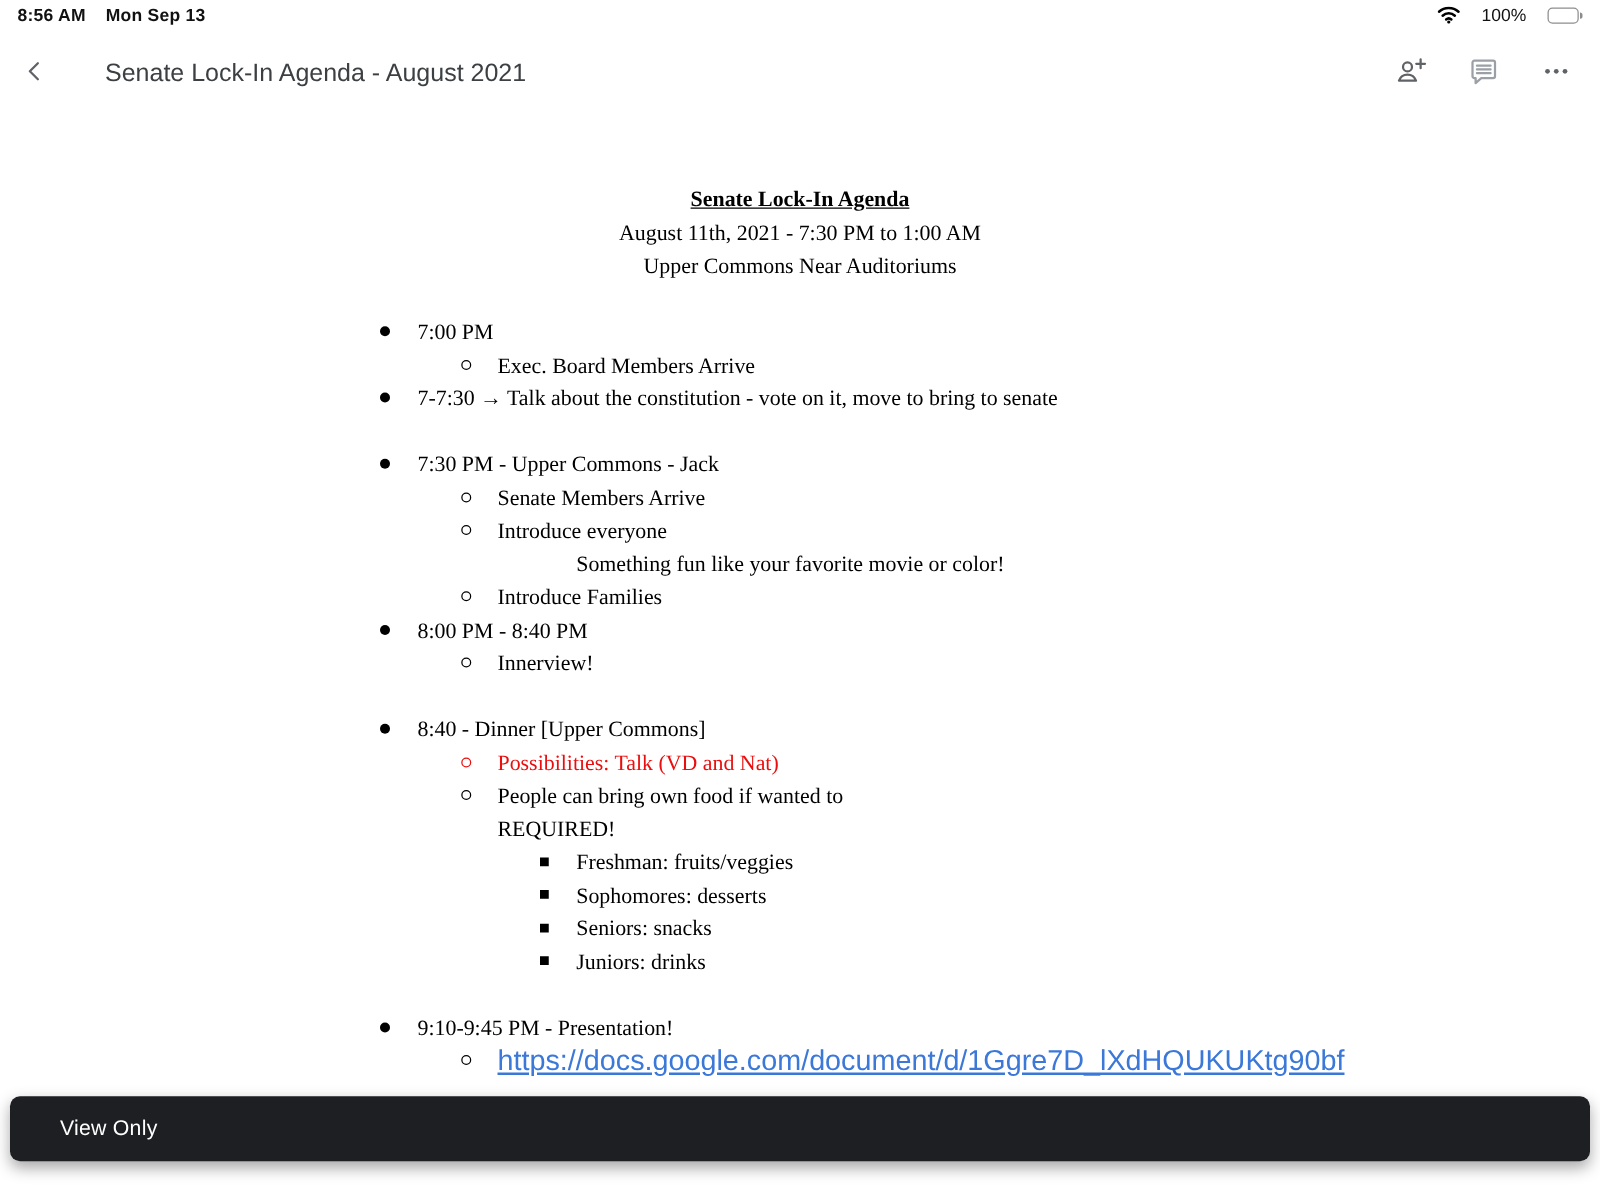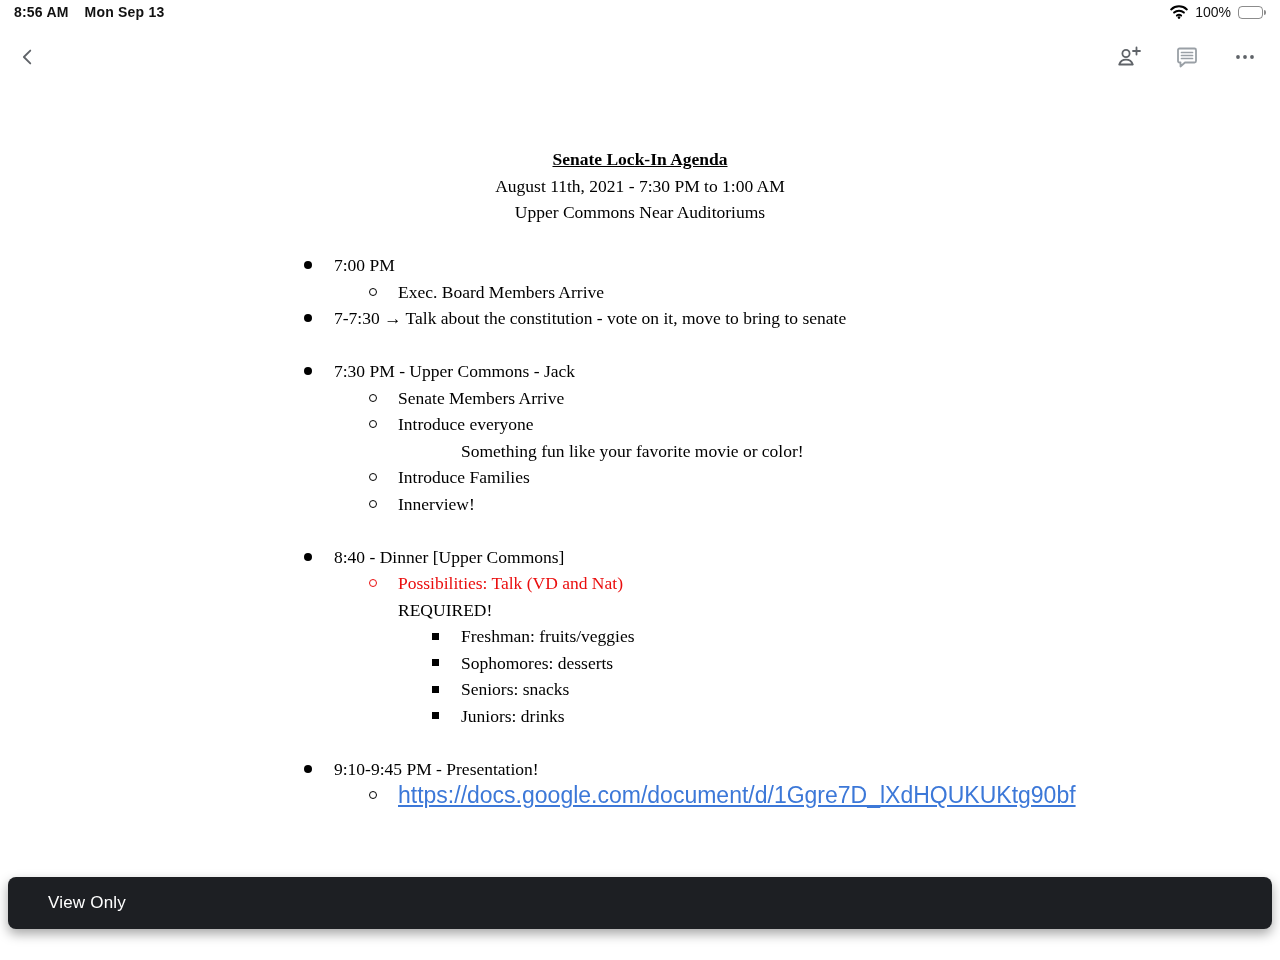--- a/index.html
+++ b/index.html
@@ -8,21 +8,21 @@
     background:#ffffff;font-family:"Liberation Sans",sans-serif;
     -webkit-font-smoothing:antialiased;
   }
   
   .statusbar{
     position:absolute;top:0;left:0;width:1280px;height:24px;
     display:flex;align-items:center;justify-content:space-between;
     padding:0 14px;box-sizing:border-box;color:#111;
   }
   .sb-left{display:flex;gap:16px;font-size:14px;font-weight:700;letter-spacing:.2px;}
-  .sb-right{display:flex;align-items:center;gap:7px;font-size:14px;font-weight:500;}
+  .sb-right{display:flex;align-items:center;gap:17px;font-size:14px;font-weight:500;}
   .wifi-icon svg{display:block;}
   .battery{display:flex;align-items:center;}
   .batt-body{width:25px;height:13px;border:1px solid rgba(0,0,0,.45);border-radius:4px;padding:1px;box-sizing:border-box;}
   .batt-fill{width:100%;height:100%;background:#000;border-radius:2px;}
   .batt-nub{width:2px;height:5px;background:rgba(0,0,0,.45);border-radius:0 2px 2px 0;margin-left:1px;}
   
   .appbar{
     position:absolute;top:34px;left:0;width:1280px;height:50px;
     display:flex;align-items:center;
   }
@@ -75,24 +75,26 @@
   <div class="doc-lines">
       <div class="line lvl1"><span class="bullet b-disc"></span><span class="txt">7:00 PM</span></div>
       <div class="line lvl2"><span class="bullet b-circle"></span><span class="txt">Exec. Board Members Arrive</span></div>
       <div class="line lvl1"><span class="bullet b-disc"></span><span class="txt">7-7:30 → Talk about the constitution - vote on it, move to bring to senate</span></div>
       <div class="line blank"></div>
       <div class="line lvl1"><span class="bullet b-disc"></span><span class="txt">7:30 PM - Upper Commons - Jack</span></div>
       <div class="line lvl2"><span class="bullet b-circle"></span><span class="txt">Senate Members Arrive</span></div>
       <div class="line lvl2"><span class="bullet b-circle"></span><span class="txt">Introduce everyone</span></div>
       <div class="line lvl3"><span class="txt">Something fun like your favorite movie or color!</span></div>
       <div class="line lvl2"><span class="bullet b-circle"></span><span class="txt">Introduce Families</span></div>
+      <div class="line lvl1"><span class="bullet b-disc"></span><span class="txt">8:00 PM - 8:40 PM</span></div>
       <div class="line lvl2"><span class="bullet b-circle"></span><span class="txt">Innerview!</span></div>
       <div class="line blank"></div>
       <div class="line lvl1"><span class="bullet b-disc"></span><span class="txt">8:40 - Dinner [Upper Commons]</span></div>
       <div class="line lvl2 red"><span class="bullet b-circle"></span><span class="txt">Possibilities: Talk (VD and Nat)</span></div>
+      <div class="line lvl2"><span class="bullet b-circle"></span><span class="txt">People can bring own food if wanted to</span></div>
       <div class="line lvl2"><span class="txt">REQUIRED!</span></div>
       <div class="line lvl3"><span class="bullet b-square"></span><span class="txt">Freshman: fruits/veggies</span></div>
       <div class="line lvl3"><span class="bullet b-square"></span><span class="txt">Sophomores: desserts</span></div>
       <div class="line lvl3"><span class="bullet b-square"></span><span class="txt">Seniors: snacks</span></div>
       <div class="line lvl3"><span class="bullet b-square"></span><span class="txt">Juniors: drinks</span></div>
       <div class="line blank"></div>
       <div class="line lvl1"><span class="bullet b-disc"></span><span class="txt">9:10-9:45 PM - Presentation!</span></div>
       <div class="line lvl2 is-link"><span class="bullet b-circle"></span><span class="txt">https://docs.google.com/document/d/1Ggre7D_lXdHQUKUKtg90bf</span></div>
       <div style="height: 46px;"></div>
     </div>
@@ -121,20 +123,21 @@
 </div>
 
 <div class="appbar">
   <div class="back-btn">
     <span>
       <svg width="22" height="22" viewBox="0 0 24 24">
         <polyline points="14.5,5 7.5,12 14.5,19" fill="none" stroke="#5f6368" stroke-width="2" stroke-linecap="round" stroke-linejoin="round"></polyline>
       </svg>
     </span>
   </div>
+  <div class="app-title">Senate Lock-In Agenda - August 2021</div>
   <div class="appbar-actions">
     <div class="icon-btn">
       <span>
         <svg width="26" height="24" viewBox="0 0 26 24">
           <circle cx="10" cy="8.5" r="3.6" fill="none" stroke="#5f6368" stroke-width="1.8"></circle>
           <path d="M3.2 19.5 A7.2 7.2 0 0 1 16.8 19.5 Z" fill="none" stroke="#5f6368" stroke-width="1.8" stroke-linejoin="round"></path>
           <path d="M20.5 2.5 V9.5 M17 6 H24" stroke="#5f6368" stroke-width="1.8" stroke-linecap="round"></path>
         </svg>
       </span>
     </div>

